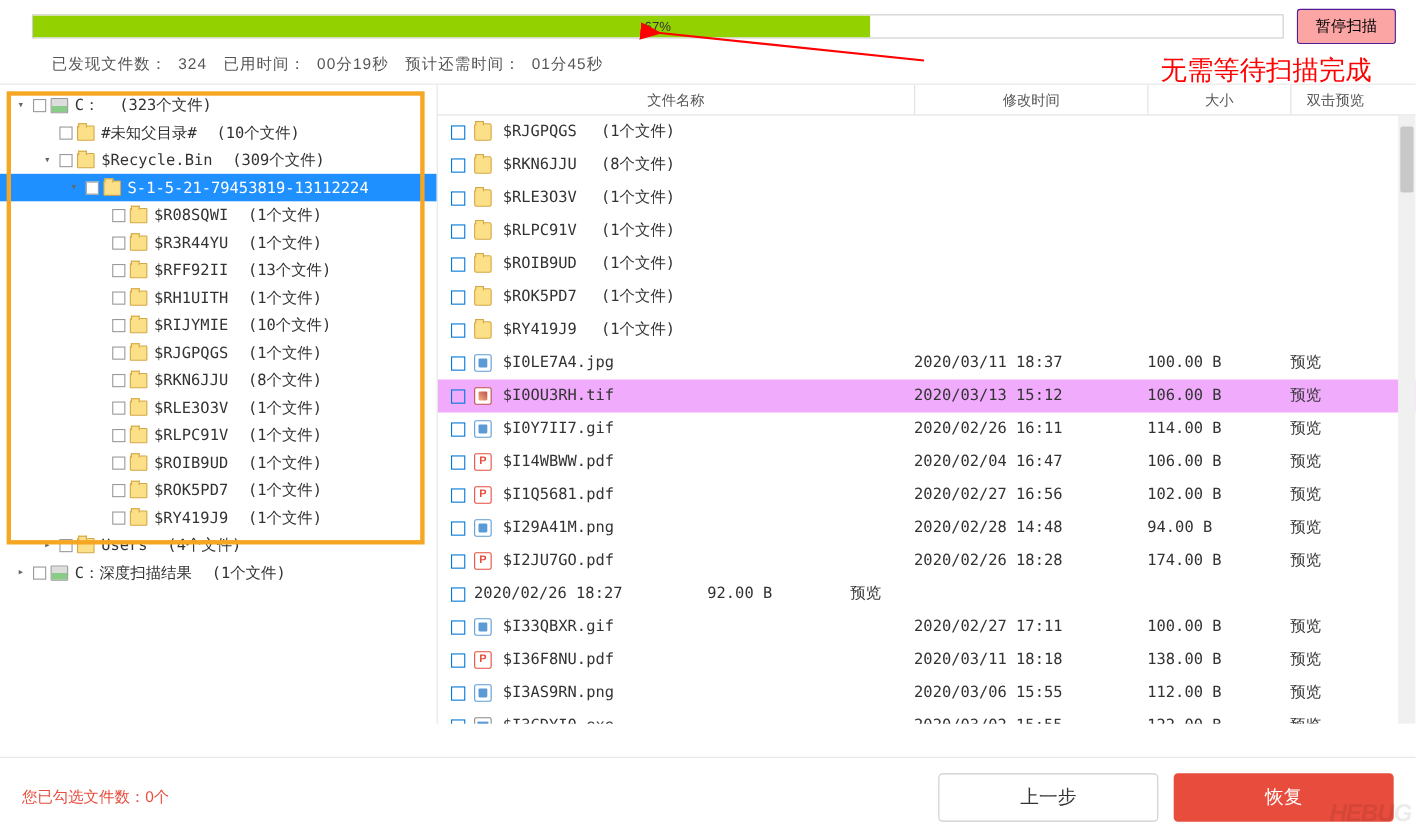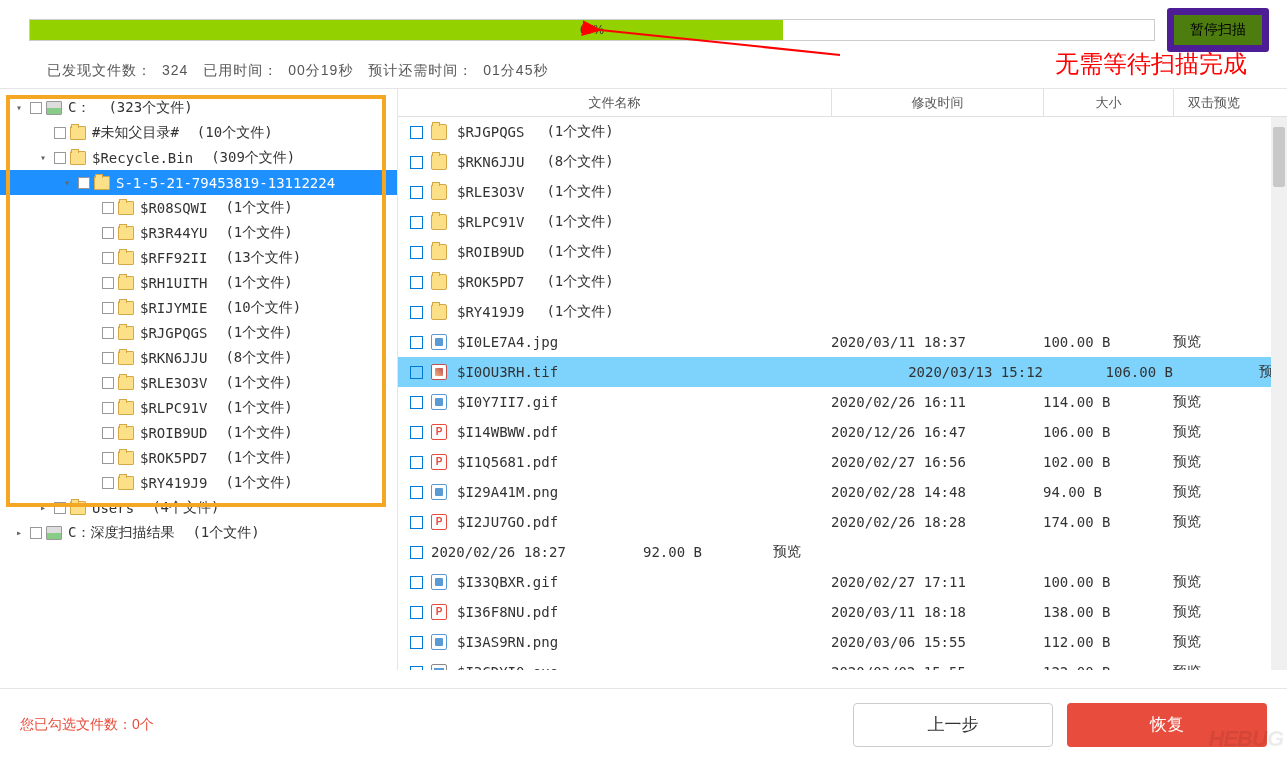--- a/index.html
+++ b/index.html
@@ -36,22 +36,22 @@
 .progress-text {
   position: absolute;
   top: 0; left: 0; right: 0; bottom: 0;
   display: flex;
   align-items: center;
   justify-content: center;
   font-size: 12px;
   color: #333;
 }
 .pause-btn {
-  background: #4d7c0f;
-  border: 7px solid #4c1d95;
+  background: #fca5a5;
+  border: 1px solid #4c1d95;
   border-radius: 3px;
   padding: 6px 16px;
   font-size: 14px;
   cursor: pointer;
 }
 .stats-row {
   padding: 10px 0 8px 47px;
   font-size: 14px;
   color: #555;
   letter-spacing: 1px;
@@ -168,21 +168,21 @@
 .col-size { width: 130px; }
 .col-preview { flex: 1; border-right: none !important; justify-content: flex-start !important; padding-left: 14px; }
 .list-body { flex: 1; overflow: hidden; position: relative; }
 .list-row {
   display: flex;
   align-items: center;
   height: 30px;
   font-family: "SimSun","Consolas",monospace;
   font-size: 14px;
 }
-.list-row.hl { background: #7dd3fc; text-align: right; }
+.list-row.hl { background: #f0abfc; }
 .list-row .cb2 {
   width: 13px; height: 13px;
   border: 1px solid #0078d7;
   margin-left: 12px;
   margin-right: 8px;
   cursor: pointer;
   flex-shrink: 0;
 }
 .fname { width: 400px; display: flex; align-items: center; }
 .fdate { width: 212px; }
@@ -529,21 +529,21 @@
           <div class="fdate">2020/02/26 16:11</div>
           <div class="fsize">114.00 B</div>
           <div class="fprev">预览</div>
         </div>
         <div class="list-row">
           <span class="cb2"></span>
           <div class="fname">
             <span class="file-icon fi-pdf"></span>
             <span>$I14WBWW.pdf</span>
           </div>
-          <div class="fdate">2020/12/26 16:47</div>
+          <div class="fdate">2020/02/04 16:47</div>
           <div class="fsize">106.00 B</div>
           <div class="fprev">预览</div>
         </div>
         <div class="list-row">
           <span class="cb2"></span>
           <div class="fname">
             <span class="file-icon fi-pdf"></span>
             <span>$I1Q5681.pdf</span>
           </div>
           <div class="fdate">2020/02/27 16:56</div>

